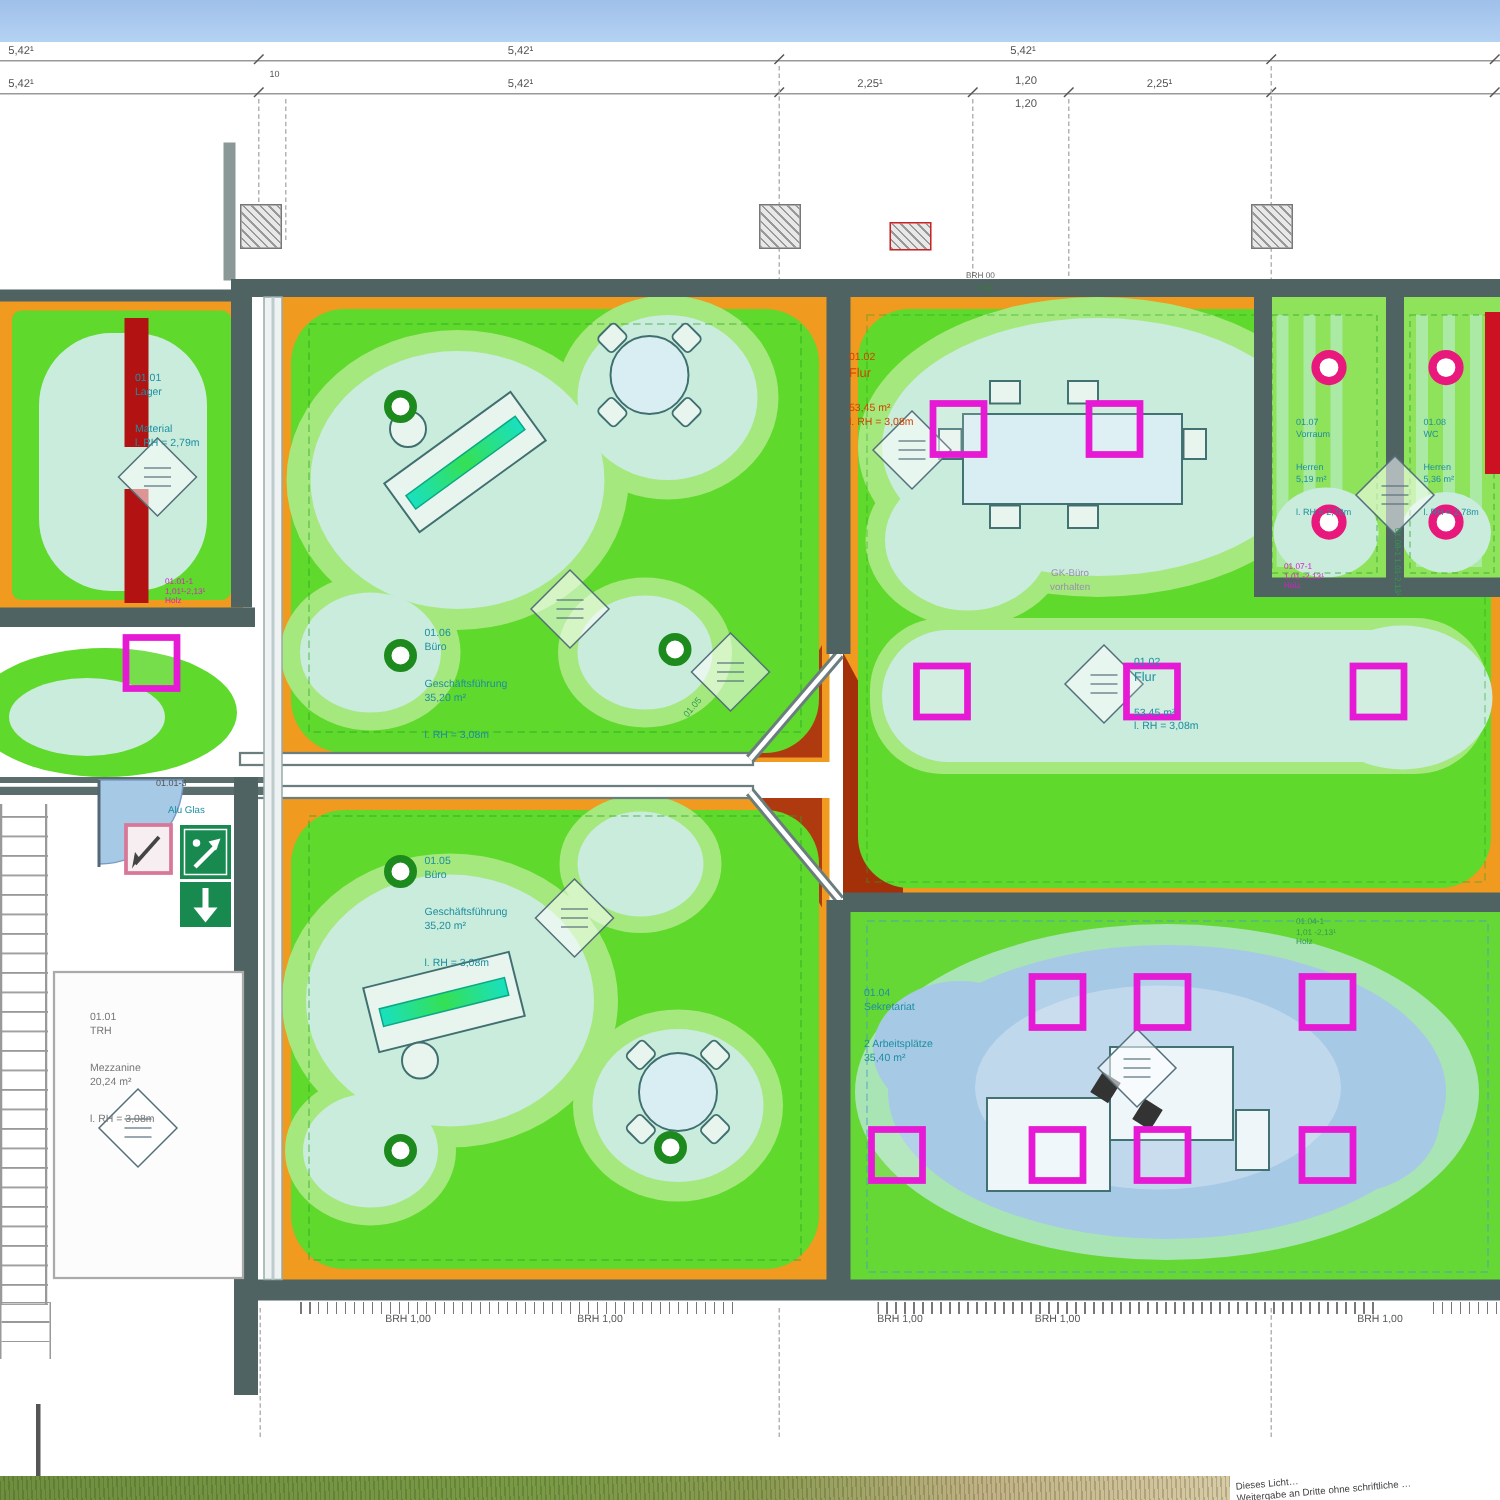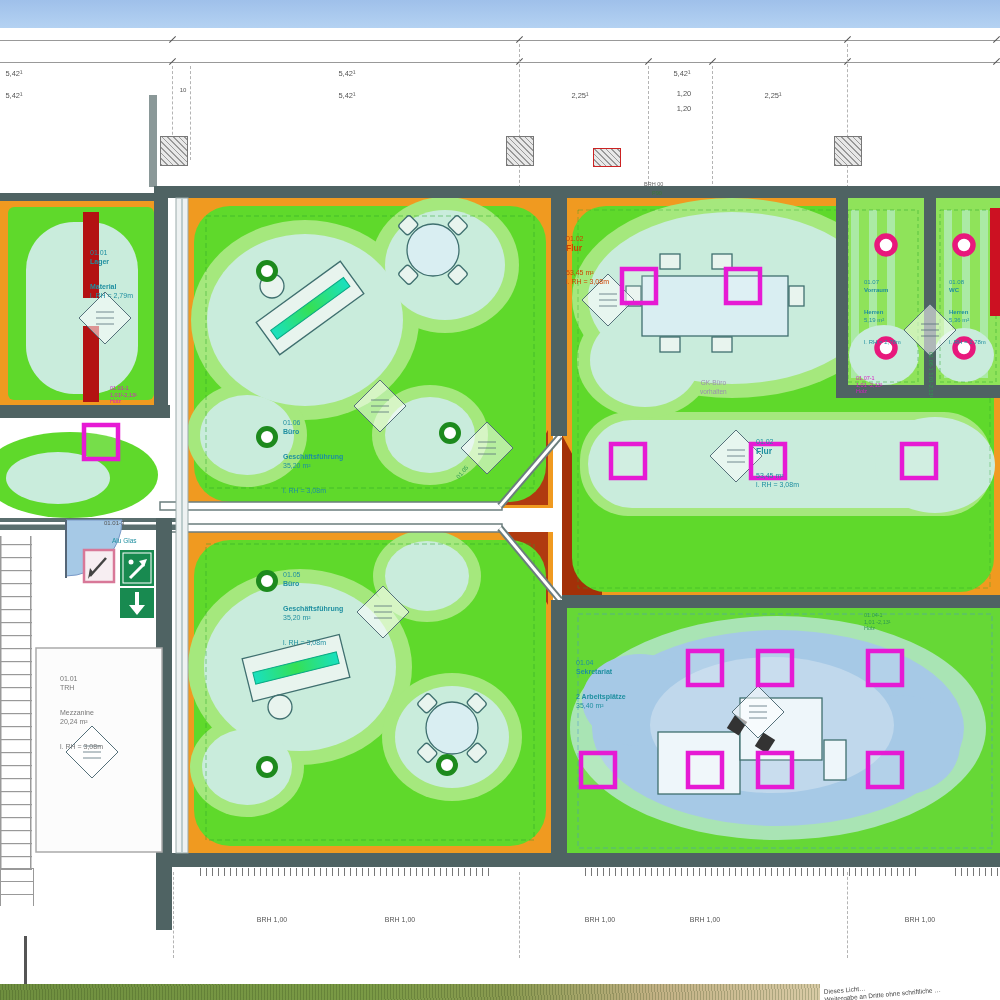--- a/index.html
+++ b/index.html
@@ -1,27 +1,27 @@
 <!DOCTYPE html>
 <html><head>
 <meta charset="utf-8">
 <style>
   html,body{margin:0;padding:0;background:#fff;}
   #stage{position:relative;width:1000px;height:1000px;overflow:hidden;background:#fff;
          font-family:"Liberation Sans","DejaVu Sans",sans-serif;}
   .abs{position:absolute;}
   .lbl{position:absolute;font-size:7px;line-height:8.5px;white-space:pre;}
   .lbl span{display:block;}
-  .dim{position:absolute;font-size:7.5px;color:#555;transform:translateX(-50%);margin-top:40px;}
+  .dim{position:absolute;font-size:7.5px;color:#555;transform:translateX(-50%);}
   .hline{position:absolute;height:0;border-top:1px solid #999;}
   .vd{position:absolute;width:0;border-left:1px dashed #b4b4b4;}
   .tick{position:absolute;width:9px;height:0;border-top:1.5px solid #555;transform:rotate(-45deg);}
   .hatch{position:absolute;background:#e8e8e8;border:1px solid #777;
          background-image:repeating-linear-gradient(45deg,#999 0 1px,transparent 1px 4px);}
-  .b{font-weight:bold;}
+  .b{font-weight:normal;}
 </style>
 </head>
 <body>
 
 <div id="stage">
 
   <div class="abs" style="left:0;top:0;width:1000px;height:28px;background:linear-gradient(180deg,#9fc0ea,#b4d2f2);"></div>
 
   <div class="hline" style="left:0;top:40px;width:1000px;"></div>
   <div class="hline" style="left:0;top:62px;width:1000px;"></div>

